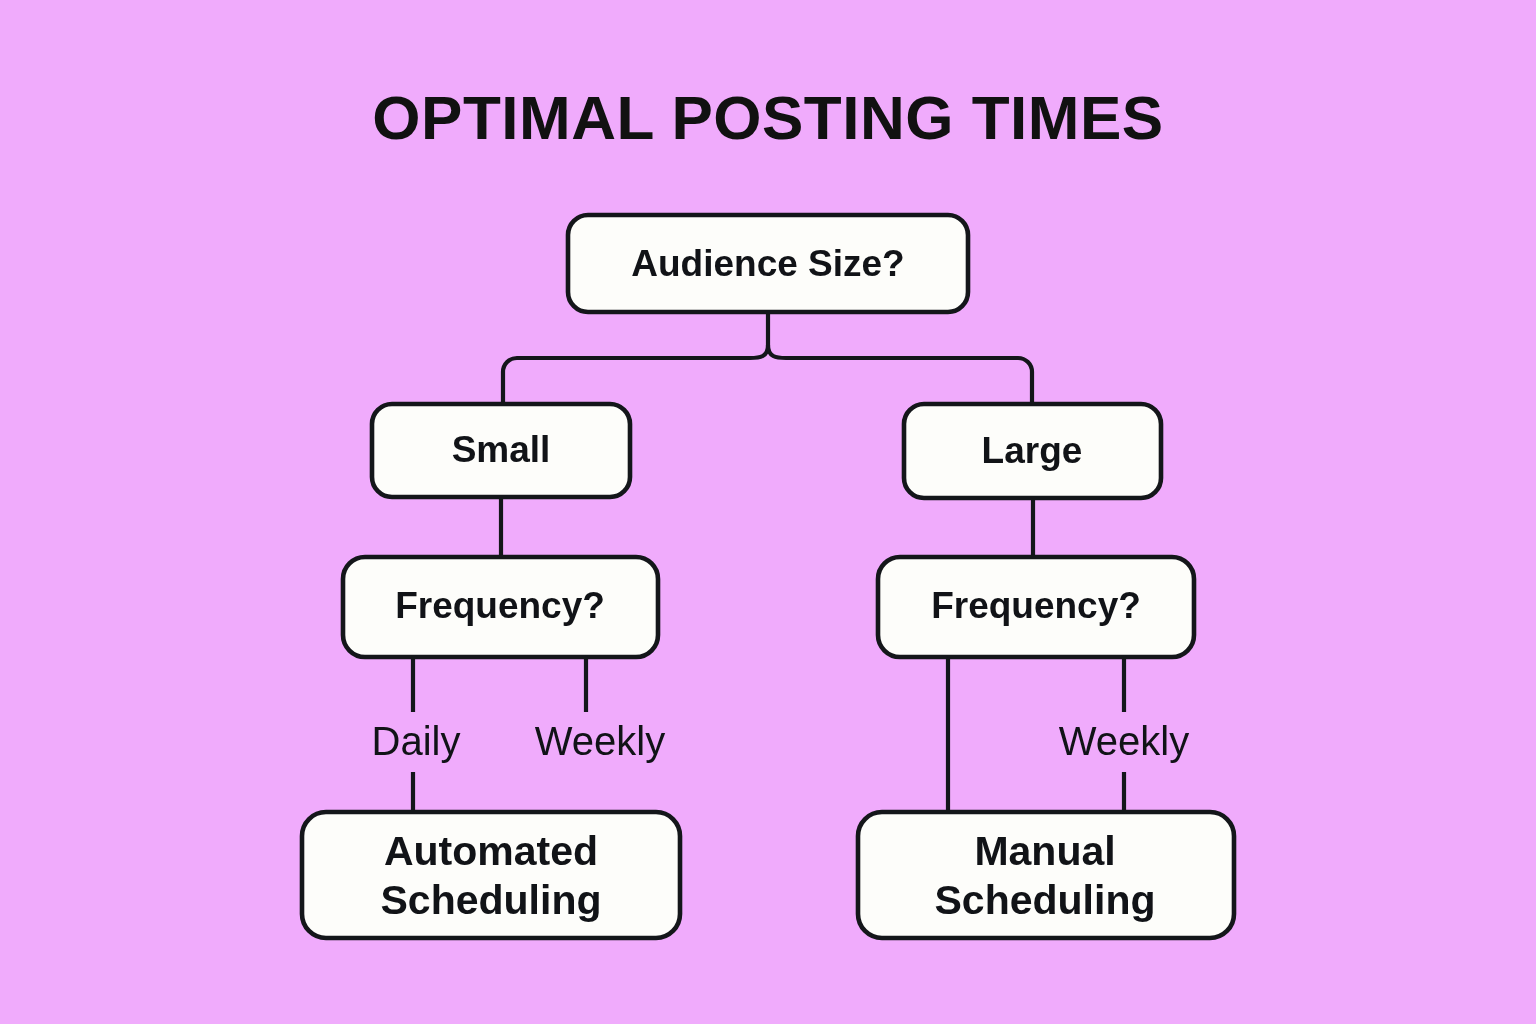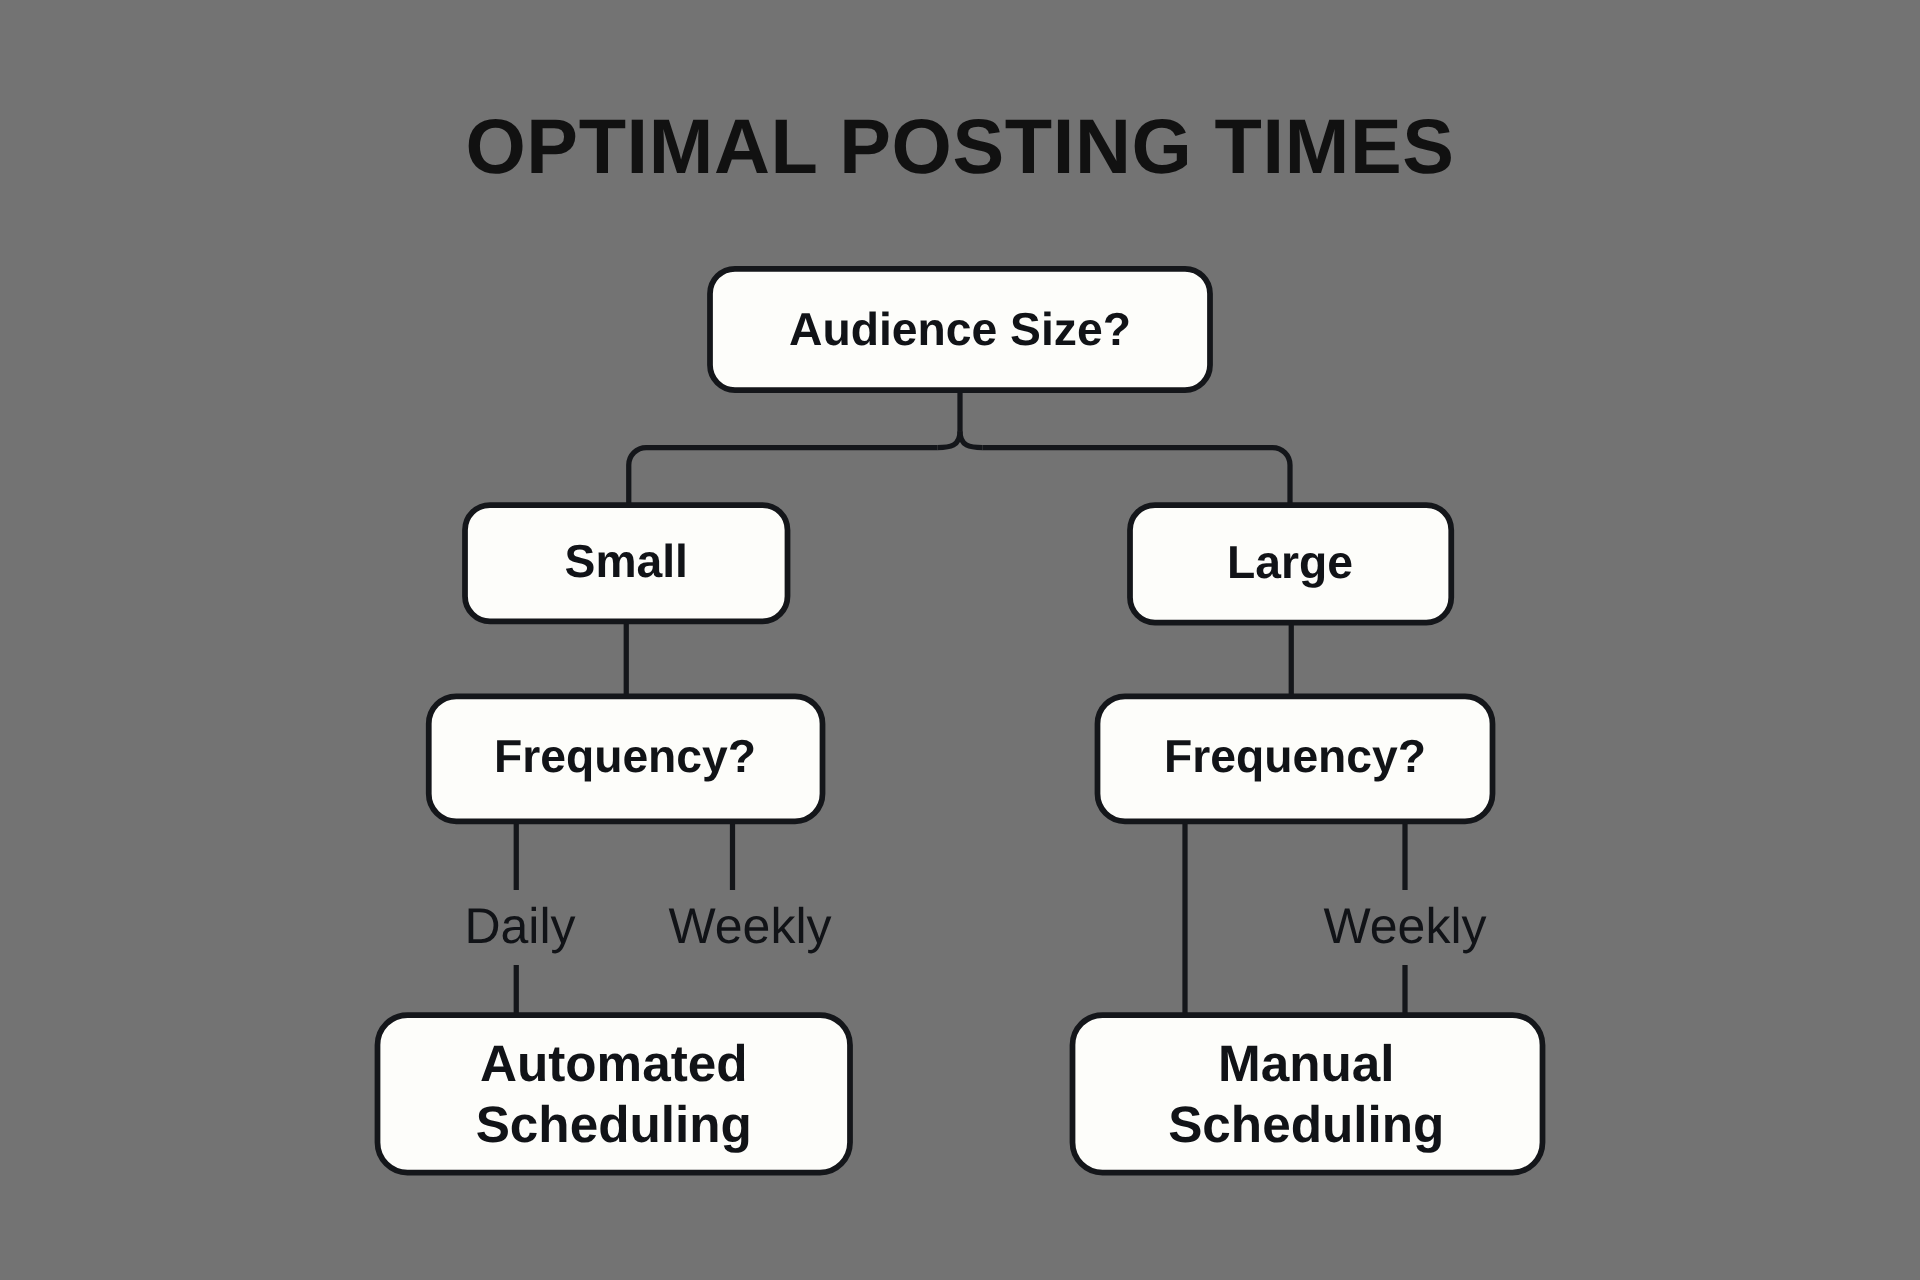--- a/index.html
+++ b/index.html
@@ -10,21 +10,21 @@
     width: 1536px;
     height: 1024px;
     background: #FCFBF6;
     font-family: "Liberation Sans", sans-serif;
     overflow: hidden;
   }
   #canvas {
     position: relative;
     width: 1536px;
     height: 1024px;
-    background: #737373;
+    background: #f0abfc;
   }
   #chart-title {
     position: absolute;
     left: 0;
     top: 82px;
     width: 1536px;
     text-align: center;
     font-family: "Liberation Sans", sans-serif;
     font-size: 62px;
     font-weight: bold;

